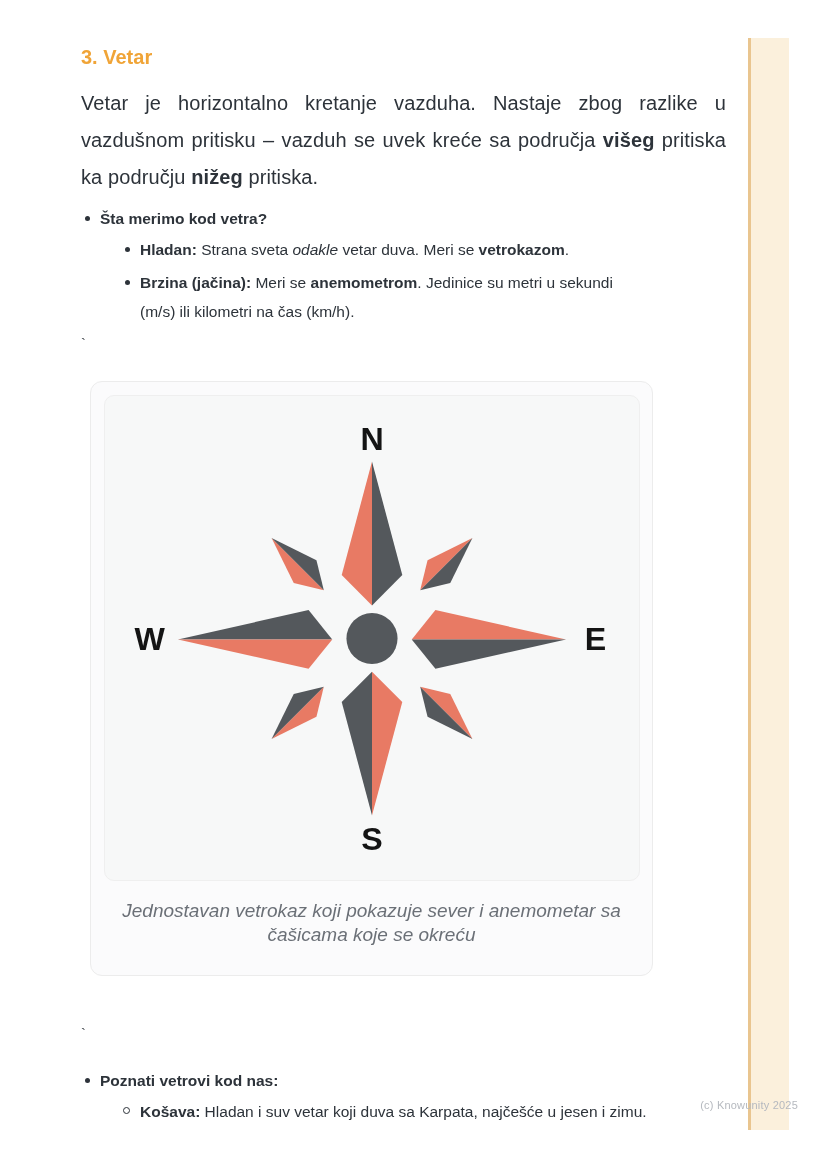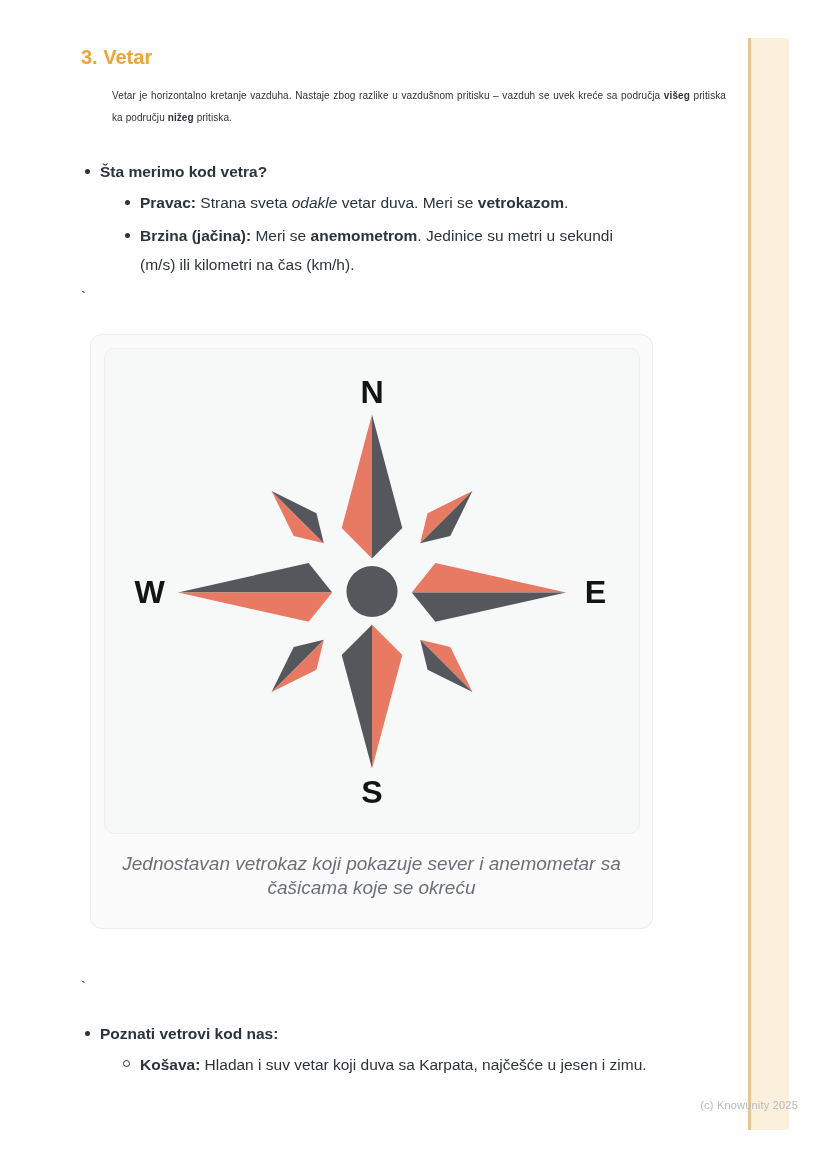--- a/index.html
+++ b/index.html
@@ -13,25 +13,25 @@
     position:absolute; left:748px; top:38px; width:41px; height:1092px;
     border-left:3px solid #e9c58f; background:#fbf0dc; z-index:1;
   }
   .watermark {
     position:absolute; right:30px; top:1099px; z-index:2;
     font-size:11px; color:#b5b9bf; letter-spacing:.2px;
   }
   .content { position:relative; z-index:0; padding:45px 102px 0 81px; }
   h3.heading { font-size:20px; line-height:24px; font-weight:bold; }
   p.intro {
-    margin-top:16px; font-size:10px; line-height:22px;
-    text-align:justify; letter-spacing:.1px;margin-left:31px;
+    margin-top:16px; font-size:20px; line-height:37px;
+    text-align:justify; letter-spacing:.1px;
   }
   ul { list-style:none; }
-  ul.lvl1 { margin-top:28px; font-size:15.5px; line-height:29px; }
+  ul.lvl1 { margin-top:8px; font-size:15.5px; line-height:29px; }
   ul.lvl1 > li { position:relative; padding-left:19px; }
   ul.lvl2 { margin-left:21px; margin-top:2px; }
   ul.lvl2 > li { position:relative; padding-left:19px; max-width:528px; margin-bottom:4px; }
   .blt {
     position:absolute; left:4px; top:11.5px; width:5px; height:5px;
     border-radius:50%; background:#2d333a; display:block;
   }
   .blt.open { background:transparent; border:1.5px solid #2d333a; width:7px; height:7px; left:2px; top:10px; }
   .stray1 { margin-top:8px; font-size:15px; line-height:20px; color:#3a3f45; }
   .stray2 { margin-top:48px; font-size:15px; line-height:20px; color:#3a3f45; }
@@ -59,21 +59,21 @@
 
   <h3 class="heading" style="color: rgb(240, 164, 55);">3. Vetar</h3>
 
   <p class="intro"><span>Vetar je horizontalno kretanje vazduha. Nastaje zbog razlike u vazdušnom pritisku – vazduh se uvek kreće sa područja </span><strong>višeg</strong><span> pritiska ka području </span><strong>nižeg</strong><span> pritiska.</span></p>
 
   <ul class="lvl1">
     <li>
       <span class="blt"></span>
       <strong>Šta merimo kod vetra?</strong>
       <ul class="lvl2">
-        <li><span class="blt"></span><strong>Pravac:</strong><span> Strana sveta </span><em>odakle</em><span> vetar duva. Meri se </span><strong>vetrokazom</strong><span>.</span></li>
+        <li><span class="blt"></span><strong>Hladan:</strong><span> Strana sveta </span><em>odakle</em><span> vetar duva. Meri se </span><strong>vetrokazom</strong><span>.</span></li>
         <li><span class="blt"></span><strong>Brzina (jačina):</strong><span> Meri se </span><strong>anemometrom</strong><span>. Jedinice su metri u sekundi (m/s) ili kilometri na čas (km/h).</span></li>
       </ul>
     </li>
   </ul>
 
   <div class="stray1">`</div>
 
   <figure class="card">
     <div class="img-box">
       <svg width="530" height="445" viewBox="0 0 560 470">

